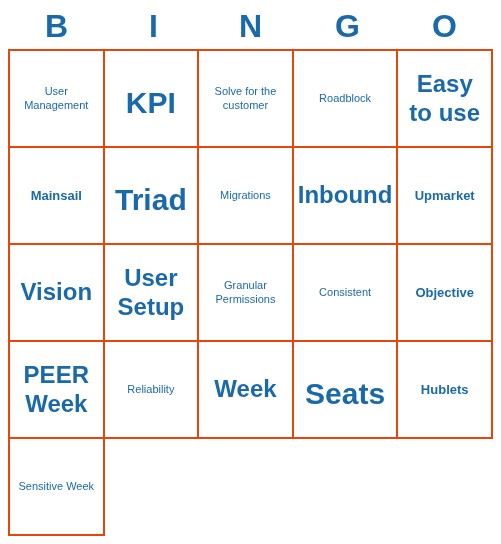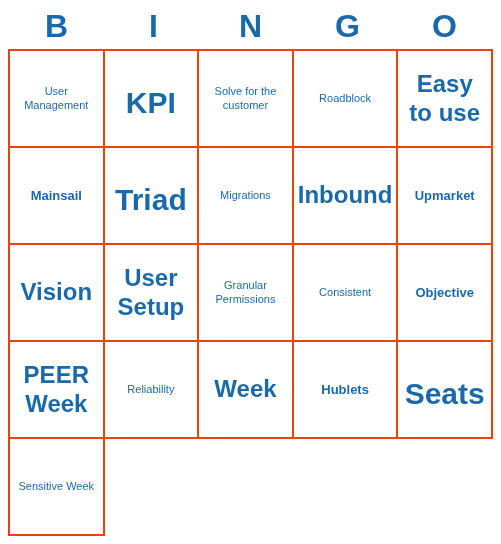--- a/index.html
+++ b/index.html
@@ -115,21 +115,21 @@
     <div class="bingo-cell">
       <span class="cell-text size-large">PEER Week</span>
     </div>
     <div class="bingo-cell">
       <span class="cell-text size-small">Reliability</span>
     </div>
     <div class="bingo-cell">
       <span class="cell-text size-large">Week</span>
     </div>
     <div class="bingo-cell">
-      <span class="cell-text size-medium">Hublets</span>
+      <span class="cell-text size-xlarge">Seats</span>
     </div>
     <div class="bingo-cell">
-      <span class="cell-text size-xlarge">Seats</span>
+      <span class="cell-text size-medium">Hublets</span>
     </div>
     <div class="bingo-cell">
       <span class="cell-text size-small">Sensitive Week</span>
     </div>
   </div>
 
 </body></html>

